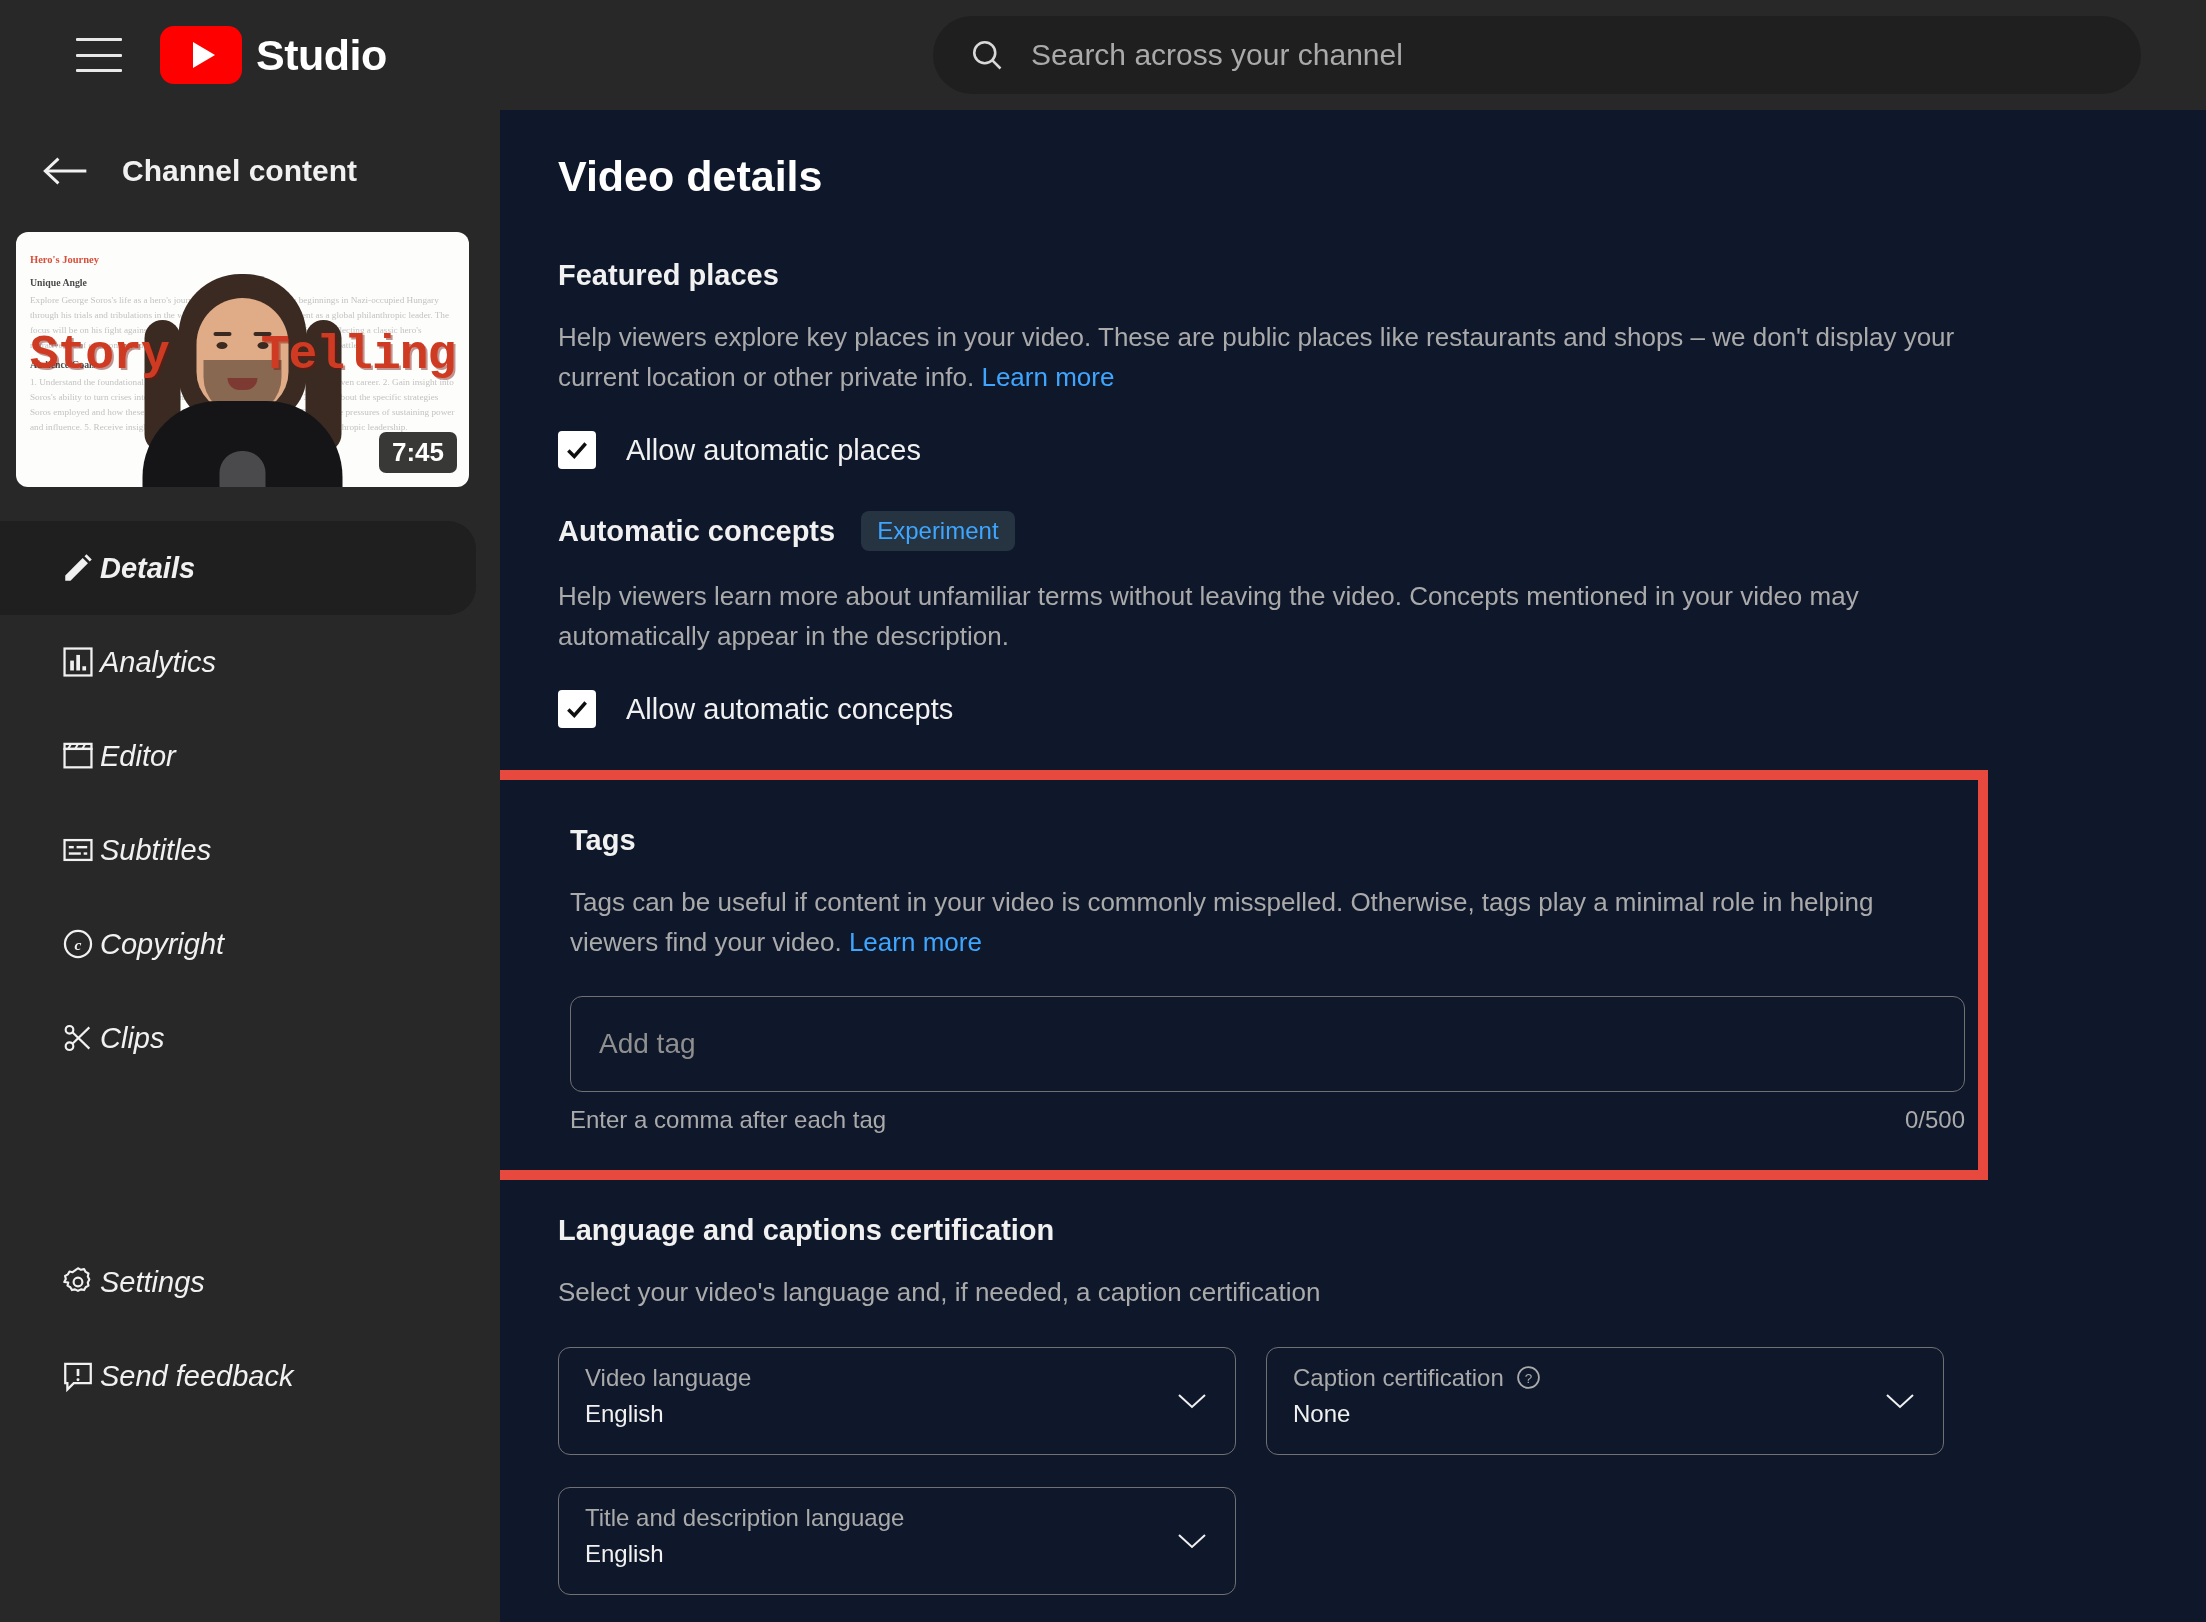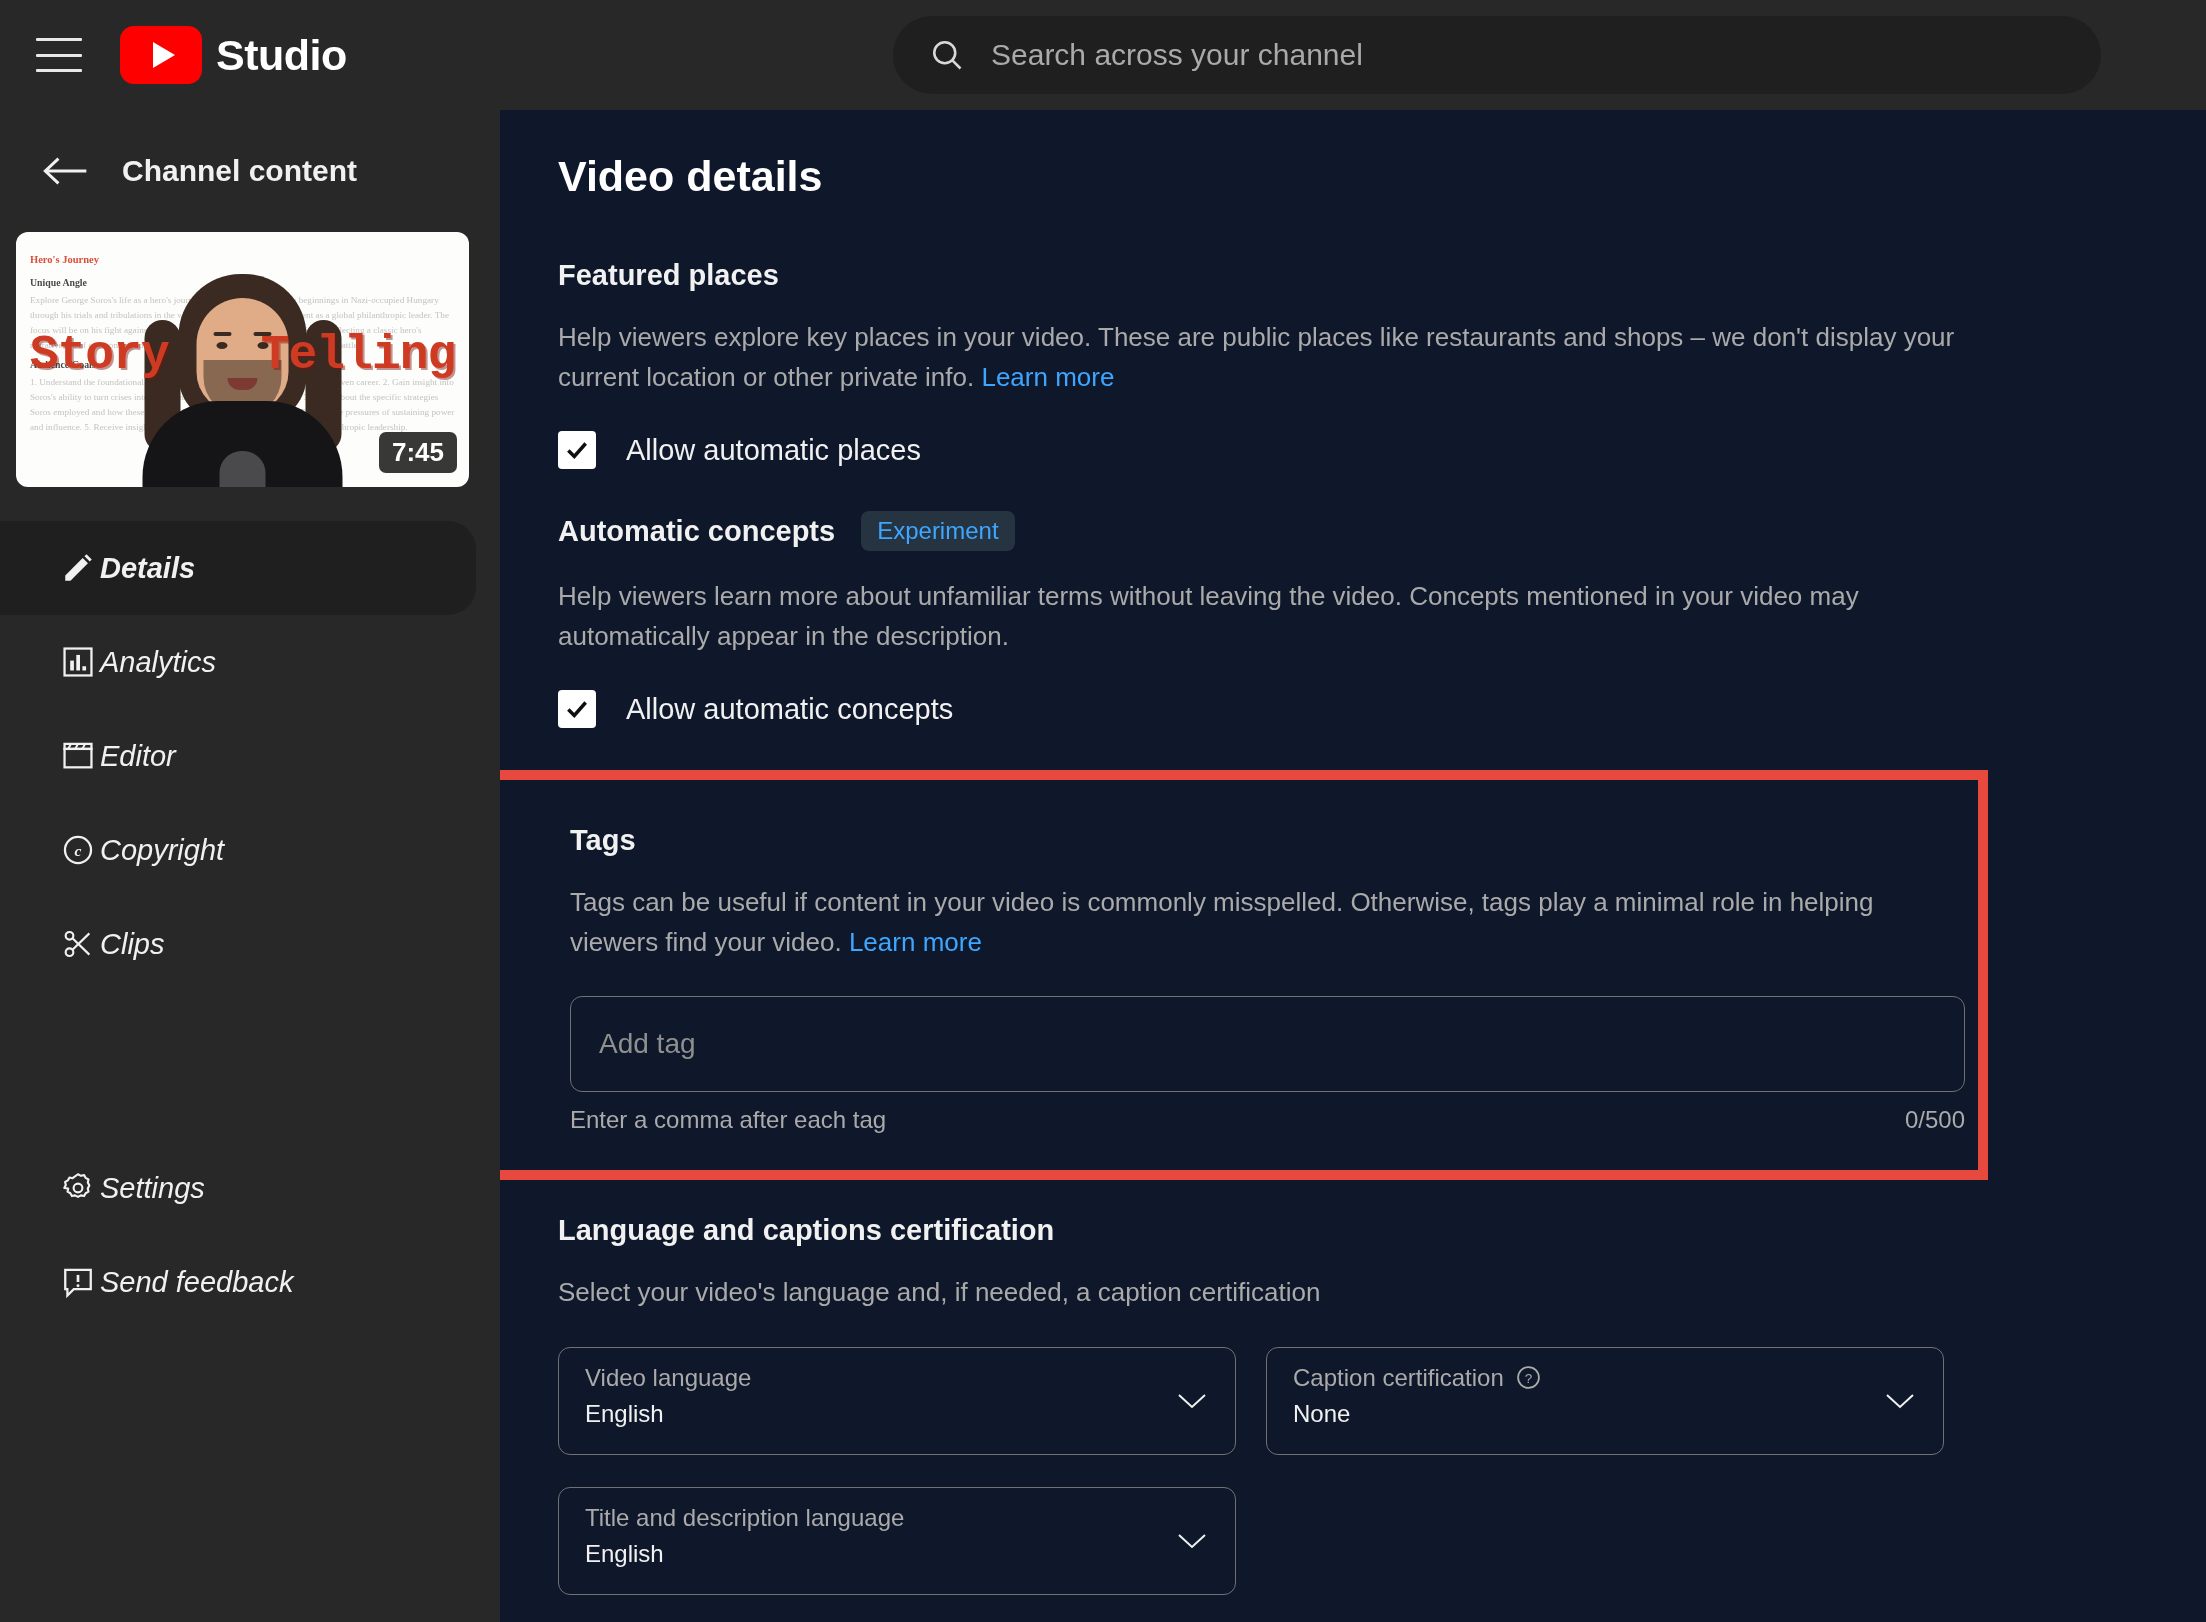--- a/index.html
+++ b/index.html
@@ -10,20 +10,21 @@
     overflow: hidden;
   }
   .app { position: relative; width: 2206px; height: 1622px; display: flex; flex-direction: column; }
 
   
   .topbar {
     height: 110px; flex: 0 0 110px;
     display: flex; align-items: center;
     background: #282828;
     position: relative;
+    margin-left: 40px;
   }
   .hamburger {
     width: 46px; height: 34px;
     margin-left: 36px; margin-right: 38px;
     display: flex; flex-direction: column; justify-content: space-between;
     cursor: pointer;
   }
   .hamburger span { display: block; height: 3px; background: #e8e8e8; border-radius: 1px; }
 
   .brand { display: flex; align-items: center; gap: 14px; cursor: pointer; }
@@ -325,20 +326,32 @@
               <path d="M2.5 7 L2.5 3.5 L21.5 3.5 L21.5 7 Z" fill="none" stroke="#f1f1f1" stroke-width="1.6"></path>
               <line x1="7" y1="3.5" x2="5" y2="7" stroke="#f1f1f1" stroke-width="1.4"></line>
               <line x1="12" y1="3.5" x2="10" y2="7" stroke="#f1f1f1" stroke-width="1.4"></line>
               <line x1="17" y1="3.5" x2="15" y2="7" stroke="#f1f1f1" stroke-width="1.4"></line>
             </svg>
           </span>
           <span class="nav-label">Editor</span>
         </div>
 
 
+        <div class="nav-item">
+          <span class="nav-icon">
+            <svg viewBox="0 0 24 24" width="34" height="34">
+              <rect x="2.5" y="5" width="19" height="14" fill="none" stroke="#f1f1f1" stroke-width="1.6"></rect>
+              <line x1="5.5" y1="10" x2="9" y2="10" stroke="#f1f1f1" stroke-width="1.7"></line>
+              <line x1="11" y1="10" x2="18.5" y2="10" stroke="#f1f1f1" stroke-width="1.7"></line>
+              <line x1="5.5" y1="14.5" x2="14" y2="14.5" stroke="#f1f1f1" stroke-width="1.7"></line>
+              <line x1="16" y1="14.5" x2="18.5" y2="14.5" stroke="#f1f1f1" stroke-width="1.7"></line>
+            </svg>
+          </span>
+          <span class="nav-label">Subtitles</span>
+        </div>
 
         <div class="nav-item">
           <span class="nav-icon">
             <svg viewBox="0 0 24 24" width="34" height="34">
               <circle cx="12" cy="12" r="9.2" fill="none" stroke="#f1f1f1" stroke-width="1.6"></circle>
               <text x="12" y="16.4" font-family="Liberation Serif, serif" font-size="11" font-weight="bold" fill="#f1f1f1" text-anchor="middle">c</text>
             </svg>
           </span>
           <span class="nav-label">Copyright</span>
         </div>

